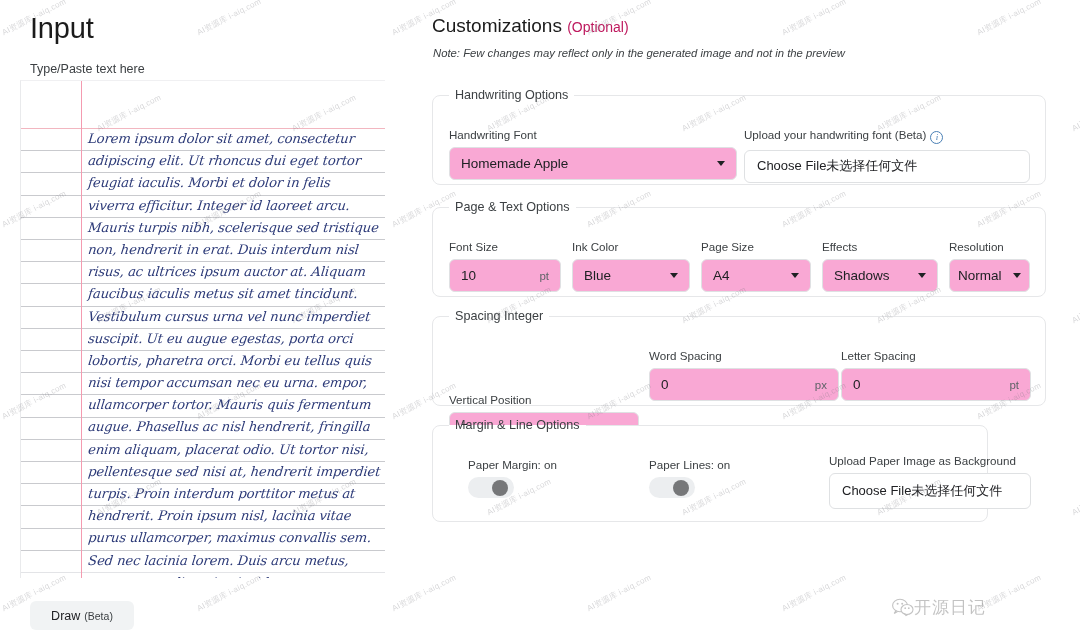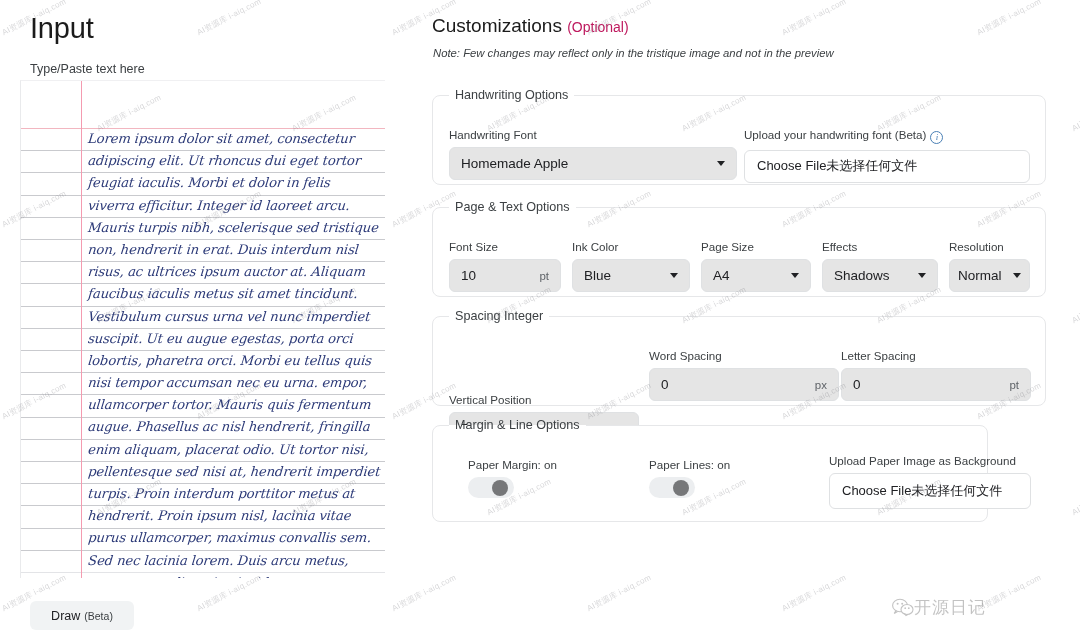--- a/index.html
+++ b/index.html
@@ -109,21 +109,21 @@
     padding: 0 6px;
     font-size: 12.6px;
     color: #3c4043;
   }
   .f-label { font-size: 11.6px; color: #3c4043; margin-bottom: 6px; display: block; }
 
   .ctl {
     height: 33px;
     border: 1px solid #dfe1e3;
     border-radius: 6px;
-    background: #e5e5e5;
+    background: #f9a8d4;
     display: flex; align-items: center;
     padding: 0 11px;
     font-size: 13.5px;
     color: #202124;
   }
   .ctl .unit { margin-left: auto; font-size: 11.5px; color: #5f6368; }
   .caret {
     margin-left: auto;
     width: 0; height: 0;
     border-left: 4.5px solid transparent;
@@ -235,21 +235,21 @@
       <span class="beta">(Beta)</span>
     </button>
   </div>
 
   <div class="right">
 
     <div class="cust-title">
       <span>Customizations</span>
       <span class="opt">(Optional)</span>
     </div>
-    <div class="cust-note">Note: Few changes may reflect only in the tristique image and not in the preview</div>
+    <div class="cust-note">Note: Few changes may reflect only in the generated image and not in the preview</div>
 
     <fieldset class="card" style="left:12px; top:88px; width:614px; height:97px;">
       <legend>Handwriting Options</legend>
 
       <div style="position:absolute; left:16px; top:26px; width:288px;">
         <span class="f-label">Handwriting Font</span>
         <div class="ctl">
           <span>Homemade Apple</span>
           <span class="caret"></span>
         </div>

